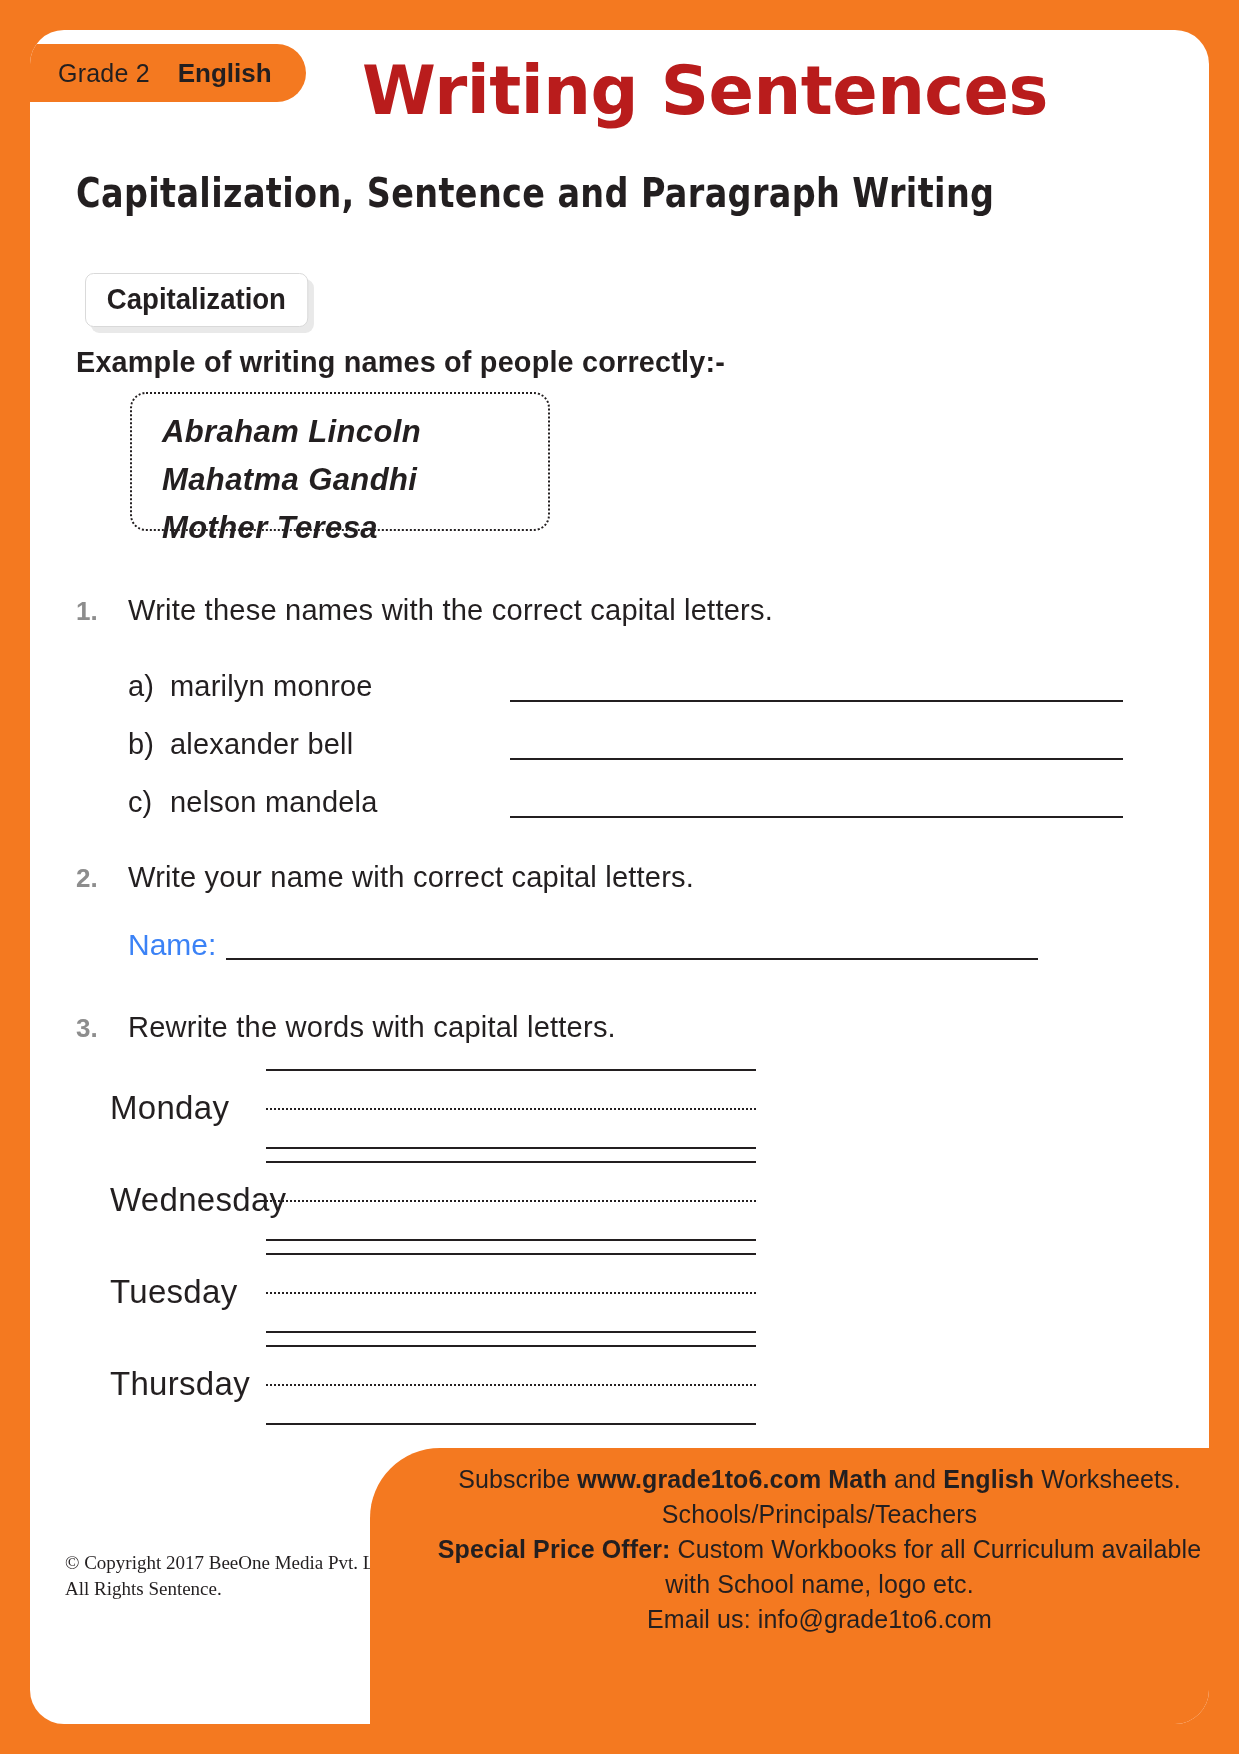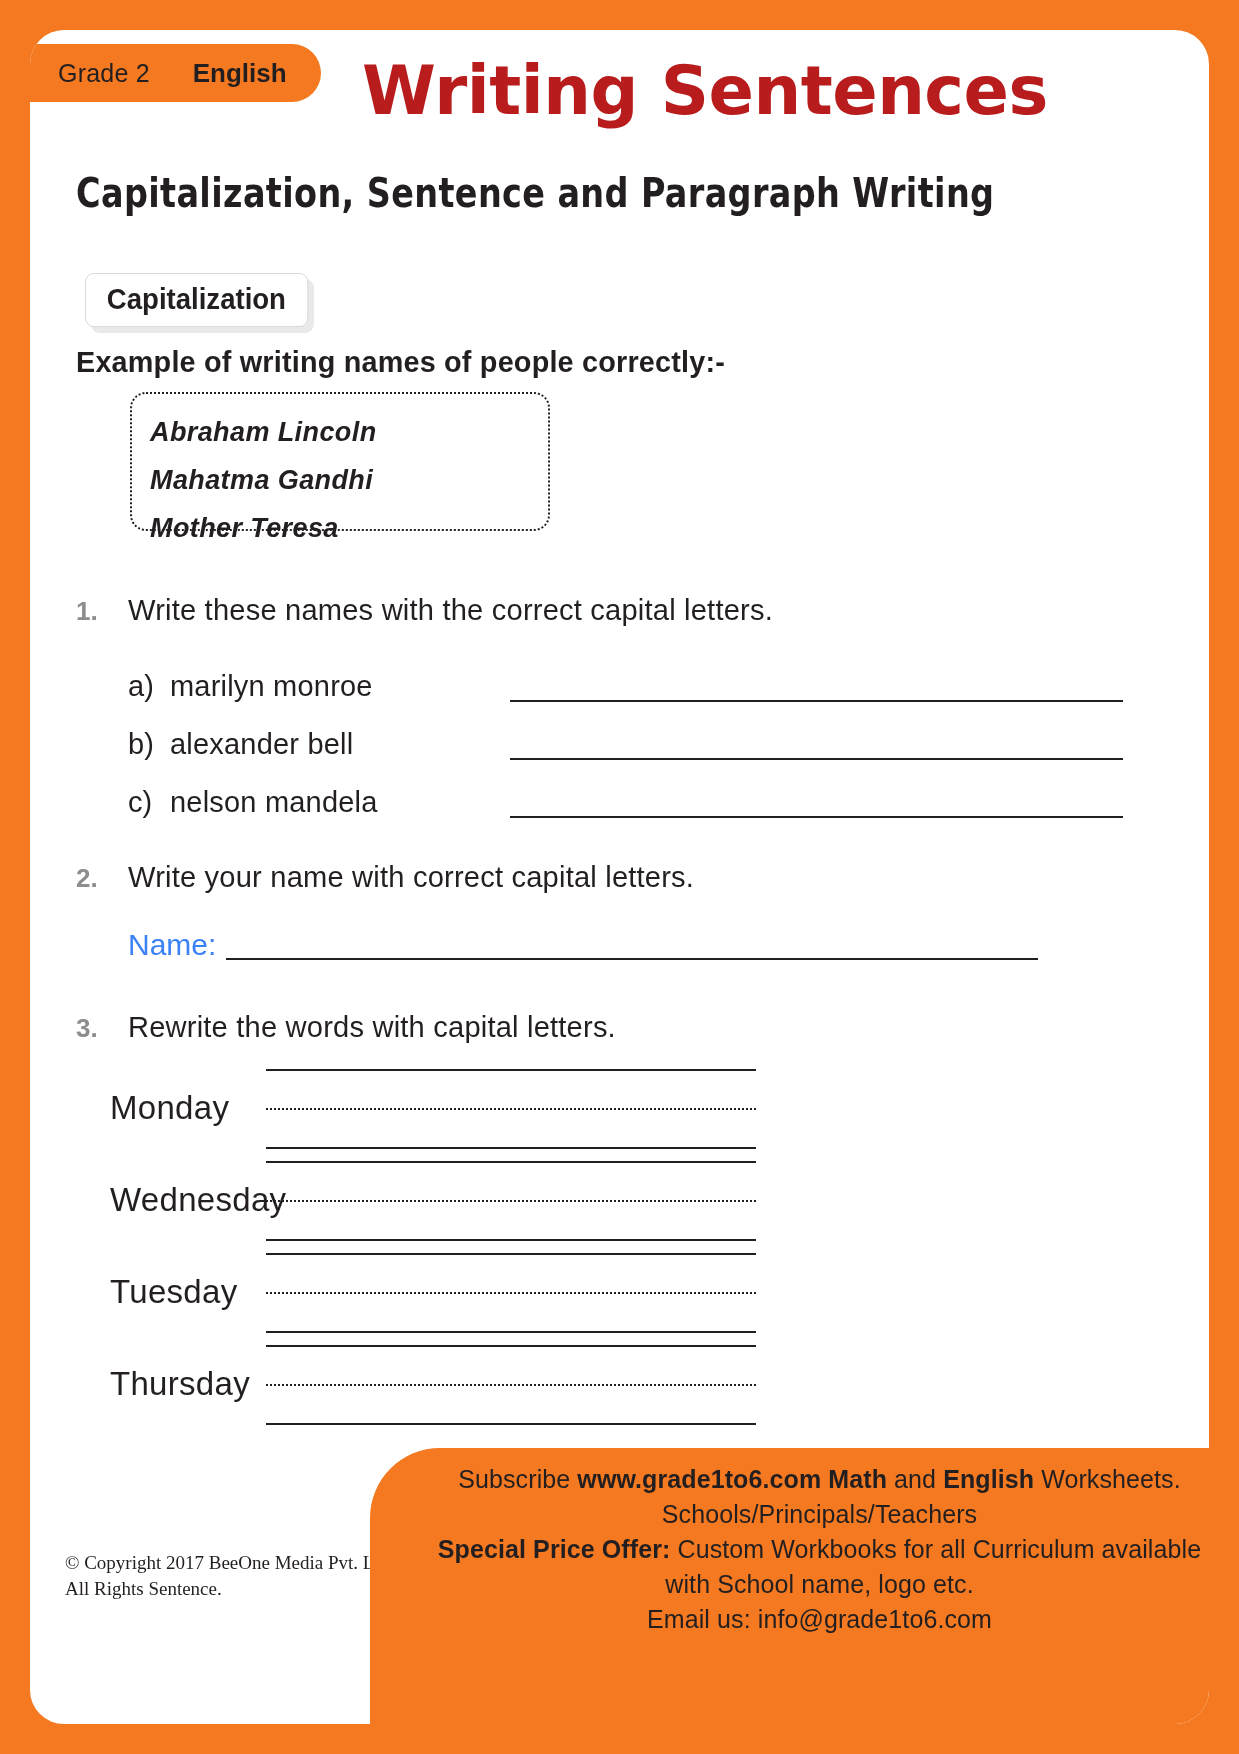--- a/index.html
+++ b/index.html
@@ -32,21 +32,21 @@
     position: absolute;
     left: 0px;
     top: 14px;
     height: 58px;
     padding: 0 34px 0 28px;
     background: #F47920;
     border-top-right-radius: 30px;
     border-bottom-right-radius: 30px;
     display: flex;
     align-items: center;
-    gap: 43px;
+    gap: 28px;
     box-sizing: border-box;
   }
   .grade-badge .grade-text {
     font-family: "Liberation Sans", sans-serif;
     font-size: 25px;
     color: #231f20;
     letter-spacing: 0.2px;
   }
   .grade-badge .subject-text {
     font-family: "Liberation Sans", sans-serif;
@@ -129,25 +129,26 @@
     height: 139px;
     border: 2px dotted #231f20;
     border-radius: 16px;
     box-sizing: border-box;
     padding: 14px 0 0 18px;
   }
   .example-name {
     font-family: "Liberation Sans Narrow", "Liberation Sans", sans-serif;
     font-weight: bold;
     font-style: italic;
-    font-size: 27px;
+    font-size: 31px;
     color: #231f20;
     line-height: 48px;
     letter-spacing: 0.4px;
     white-space: nowrap;
+    margin-left: 12px;
   }
 
   
   .question {
     position: absolute;
     display: flex;
     align-items: baseline;
   }
   .q-num {
     width: 52px;

